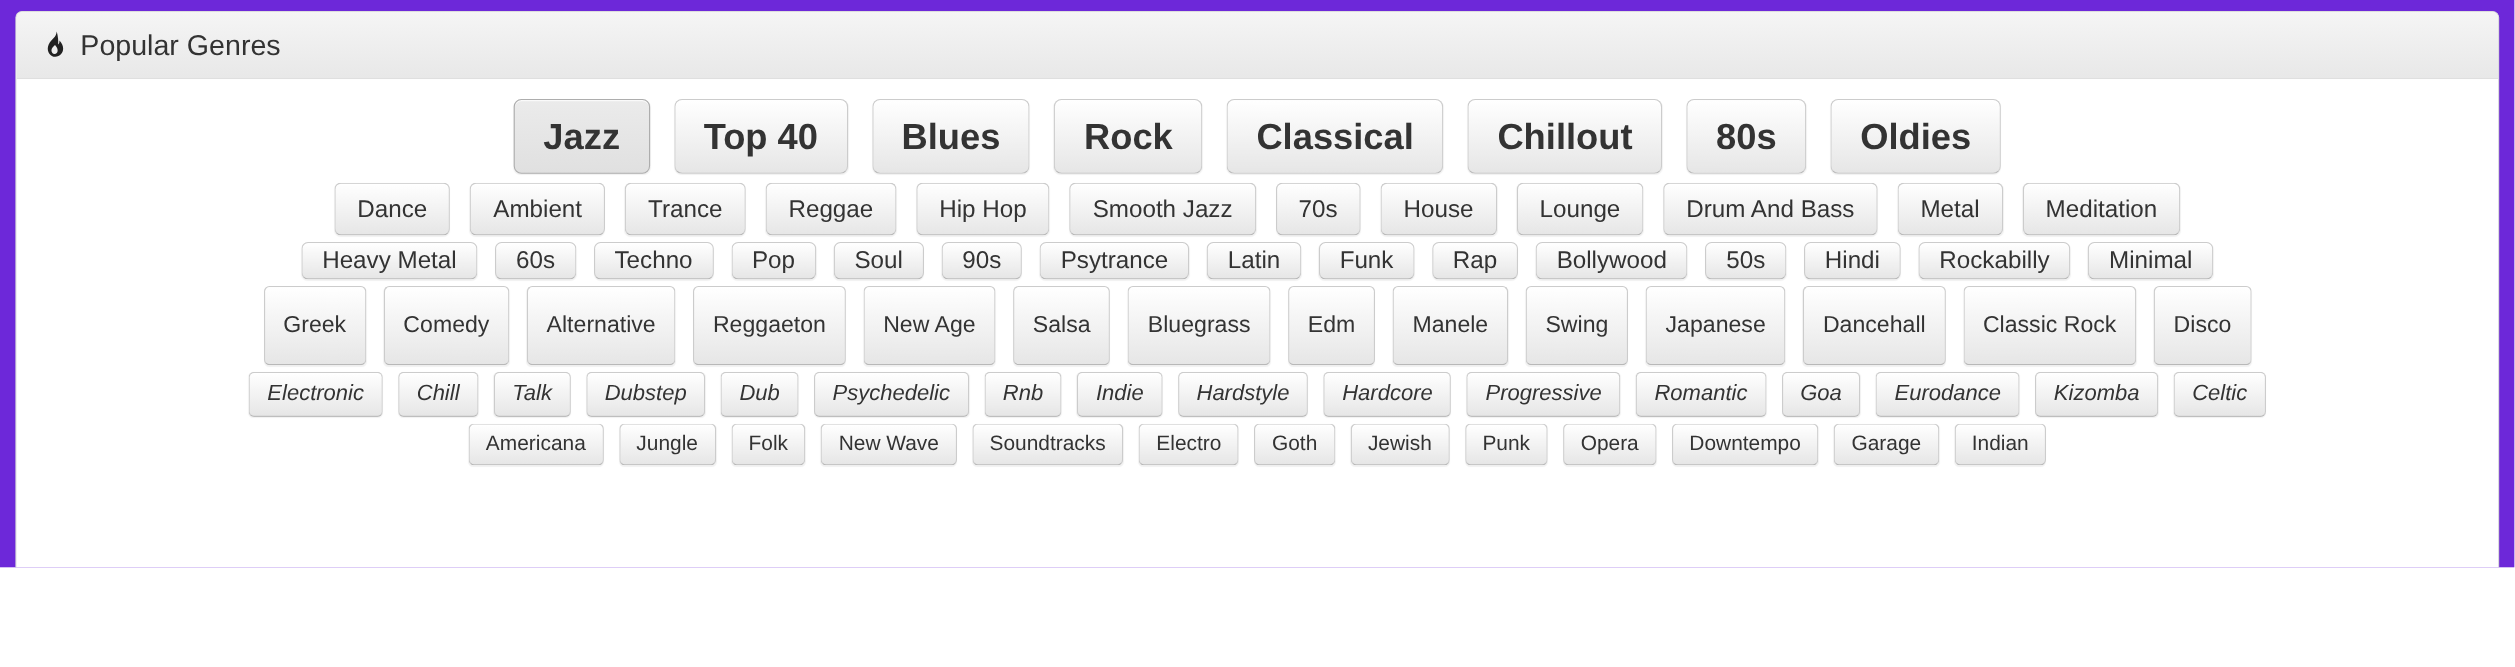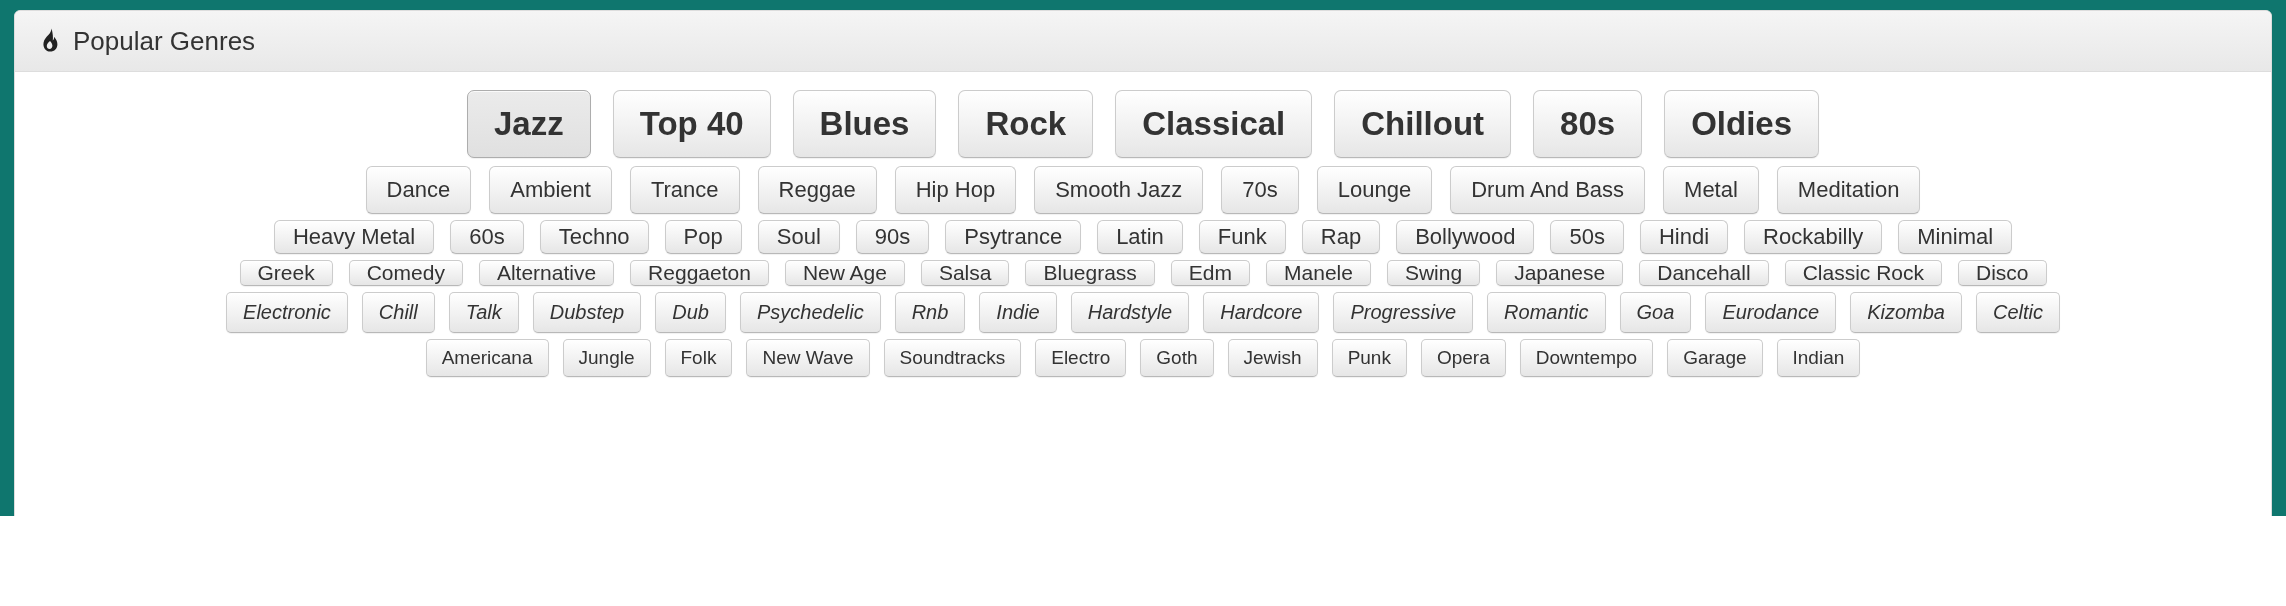--- a/index.html
+++ b/index.html
@@ -7,21 +7,21 @@
     padding: 0;
     background: #ffffff;
     font-family: "Liberation Sans", sans-serif;
   }
   #page {
     position: relative;
     width: 2286px;
     height: 516px;
     box-sizing: border-box;
     overflow: hidden;
-    background: #0f766e;
+    background: #6d28d9;
   }
 
   
   .panel {
     position: absolute;
     left: 14px;
     top: 10px;
     width: 2258px;
     height: 582px;
     box-sizing: border-box;
@@ -101,21 +101,21 @@
   .row-1 { margin-bottom: 8px; }
   .row-1 .genre-btn { font-size: 33px; padding: 14px 26px; margin: 0 11px; border-radius: 7px; font-weight: bold; }
 
   .row-2 { margin-bottom: 6px; }
   .row-2 .genre-btn { font-size: 22px; padding: 10px 20px; margin: 0 9px; border-radius: 6px; text-align: center; }
 
   .row-3 { margin-bottom: 6px; }
   .row-3 .genre-btn { font-size: 22px; padding: 3px 18px; margin: 0 8px; border-radius: 6px; }
 
   .row-4 { margin-bottom: 6px; }
-  .row-4 .genre-btn { font-size: 21px; padding: 0 17px; margin: 0 8px; border-radius: 5px; }
+  .row-4 .genre-btn { font-size: 21px; padding: 23px 17px; margin: 0 8px; border-radius: 5px; }
 
   .row-5 { margin-bottom: 6px; }
   .row-5 .genre-btn { font-size: 20px; padding: 8px 16px; margin: 0 7px; border-radius: 5px; font-style: italic; }
 
   .row-6 { margin-bottom: 0; }
   .row-6 .genre-btn { font-size: 19px; padding: 7px 15px; margin: 0 7px; border-radius: 5px; }
 </style>
 </head>
 <body>
 
@@ -146,20 +146,21 @@
           <a class="genre-btn">Oldies</a>
         </div>
       <div class="genre-row row-2">
           <a class="genre-btn">Dance</a>
           <a class="genre-btn">Ambient</a>
           <a class="genre-btn">Trance</a>
           <a class="genre-btn">Reggae</a>
           <a class="genre-btn">Hip Hop</a>
           <a class="genre-btn">Smooth Jazz</a>
           <a class="genre-btn">70s</a>
+          <a class="genre-btn">House</a>
           <a class="genre-btn">Lounge</a>
           <a class="genre-btn">Drum And Bass</a>
           <a class="genre-btn">Metal</a>
           <a class="genre-btn">Meditation</a>
         </div>
       <div class="genre-row row-3">
           <a class="genre-btn">Heavy Metal</a>
           <a class="genre-btn">60s</a>
           <a class="genre-btn">Techno</a>
           <a class="genre-btn">Pop</a>

